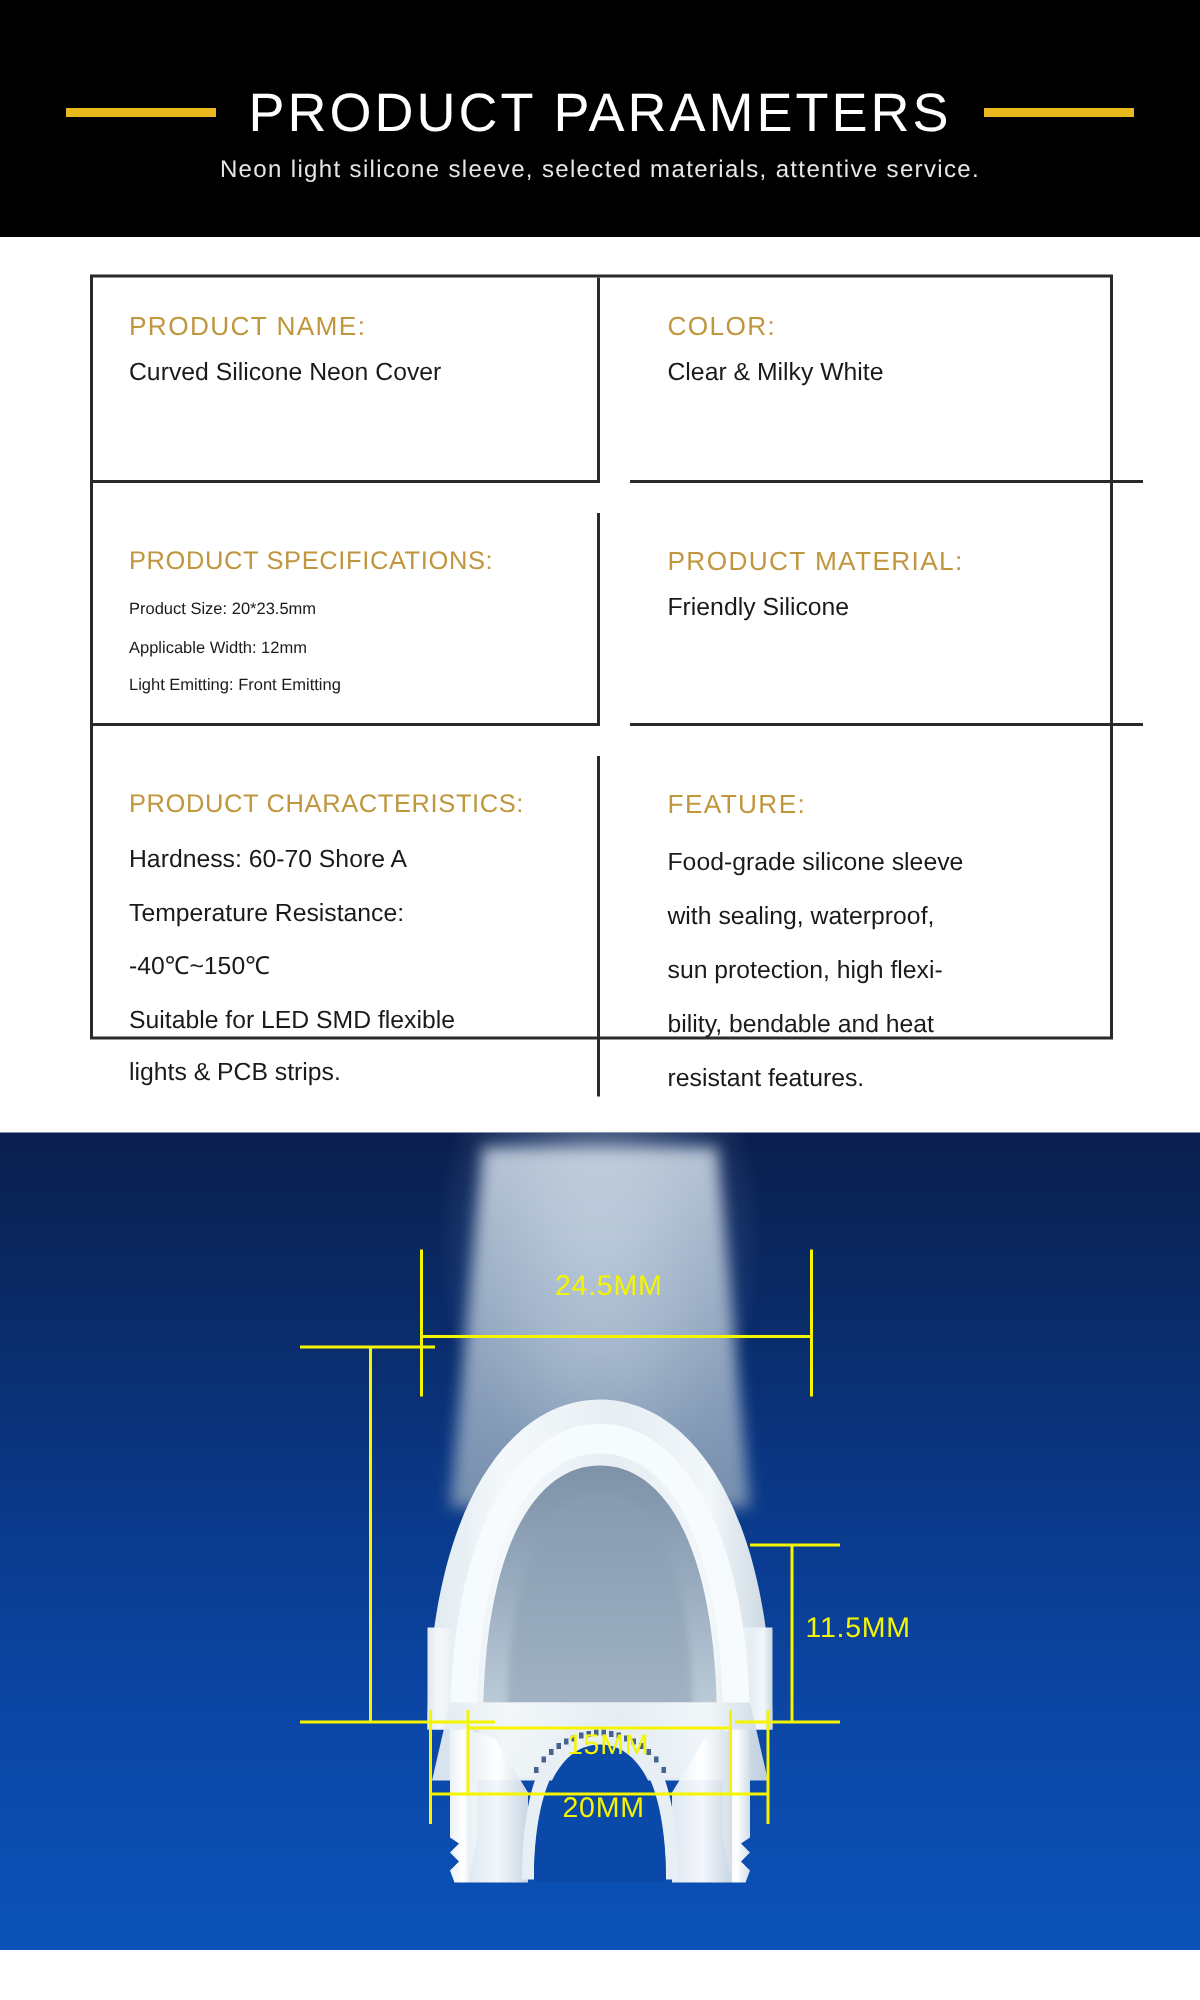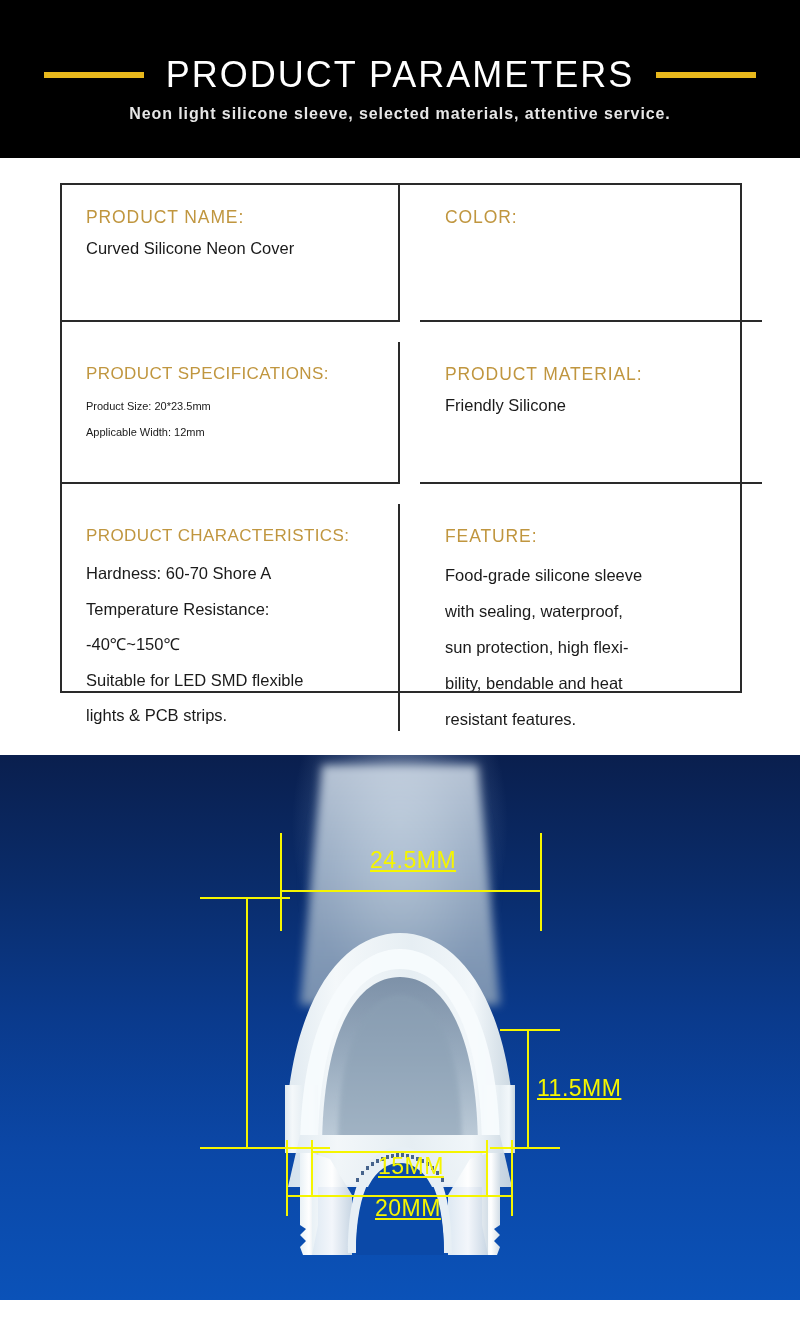--- a/index.html
+++ b/index.html
@@ -22,21 +22,21 @@
     display:flex; align-items:center; justify-content:center; gap:22px;
   }
   .rule{ width:100px; height:6px; background:#E8B81C; flex:0 0 auto; }
   .header-title{
     color:#ffffff; font-size:36px; letter-spacing:2.0px;
     font-weight:400; line-height:42px; white-space:nowrap;
   }
   .header-sub{
     position:absolute; left:0; top:105px; width:800px;
     text-align:center; color:#E6E6E6;
-    font-size:16px; letter-spacing:0.9px; font-weight:700;
+    font-size:16px; letter-spacing:0.9px; font-weight:400;
   }
 
   
   .spec-table{
     position:absolute; left:60px; top:183px;
     width:682px; height:510px;
     border:2px solid #2a2a2a;
     background:#ffffff;
     display:grid;
     grid-template-columns:338px 342px;
@@ -74,22 +74,22 @@
     position:absolute; left:300px; top:-40px; width:200px; height:330px;
     background:radial-gradient(closest-side, rgba(205,218,235,.75), rgba(205,218,235,0) 78%);
     filter:blur(16px);
   }
   
   .sil-wrap{ position:absolute; left:0; top:0; width:800px; height:545px; }
 
   
   .dims{ position:absolute; left:0; top:0; width:800px; height:545px; }
   .dim-label{
-    position:absolute; color:#F5F500; font-size:23px;
-    letter-spacing:0.5px; white-space:nowrap; font-weight:400;text-decoration:underline;
+    position:absolute; color:#F5F500; font-size:19px;
+    letter-spacing:0.5px; white-space:nowrap; font-weight:400;
   }
 </style>
 </head>
 <body>
 
 <div class="header-band">
   <div class="header-title-row">
     <span class="rule"></span>
     <span class="header-title">PRODUCT PARAMETERS</span>
     <span class="rule"></span>
@@ -101,27 +101,31 @@
 
   <div class="cell">
     <div class="cell-head">PRODUCT NAME:</div>
     <div class="cell-body">
       <span class="ln">Curved Silicone Neon Cover</span>
     </div>
   </div>
 
   <div class="cell col2">
     <div class="cell-head">COLOR:</div>
+    <div class="cell-body">
+      <span class="ln">Clear &amp; Milky White</span>
+    </div>
   </div>
 
   <div class="cell">
     <div class="cell-head small">PRODUCT SPECIFICATIONS:</div>
     <div class="cell-body tight">
       <span class="ln">Product Size: 20*23.5mm</span>
       <span class="ln">Applicable Width: 12mm</span>
+      <span class="ln">Light Emitting: Front Emitting</span>
     </div>
   </div>
 
   <div class="cell col2">
     <div class="cell-head">PRODUCT MATERIAL:</div>
     <div class="cell-body">
       <span class="ln">Friendly Silicone</span>
     </div>
   </div>
 

